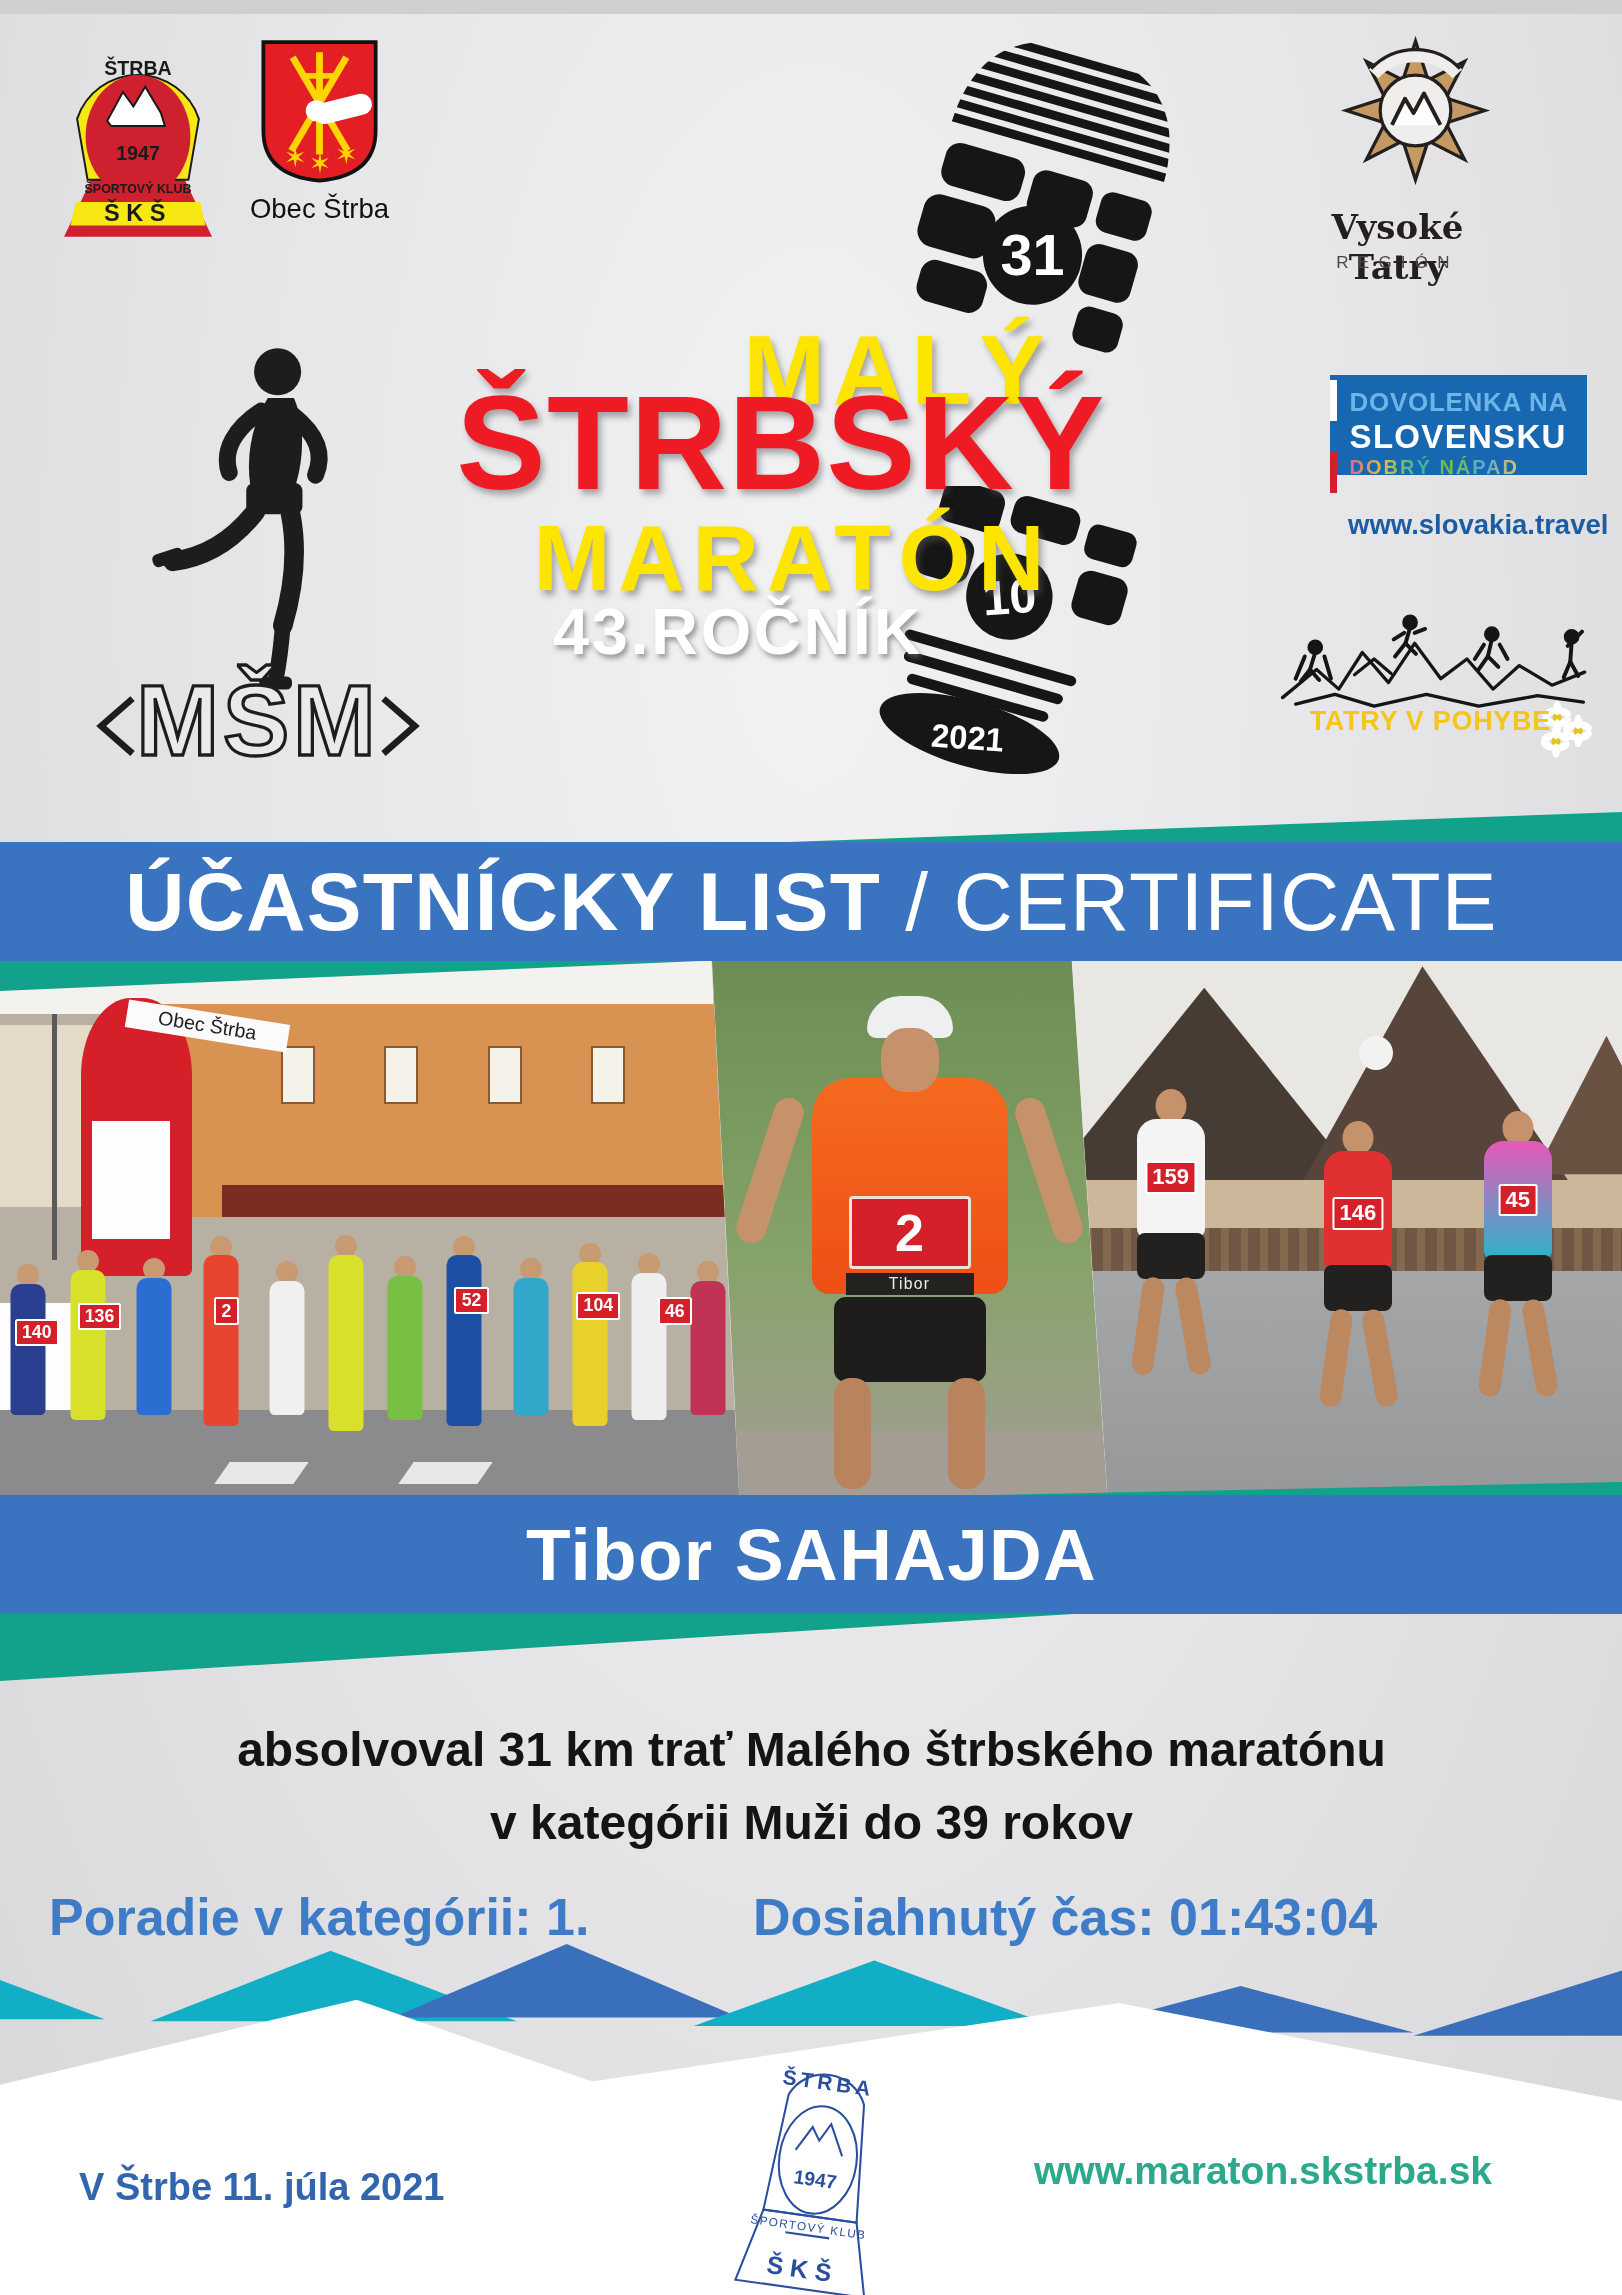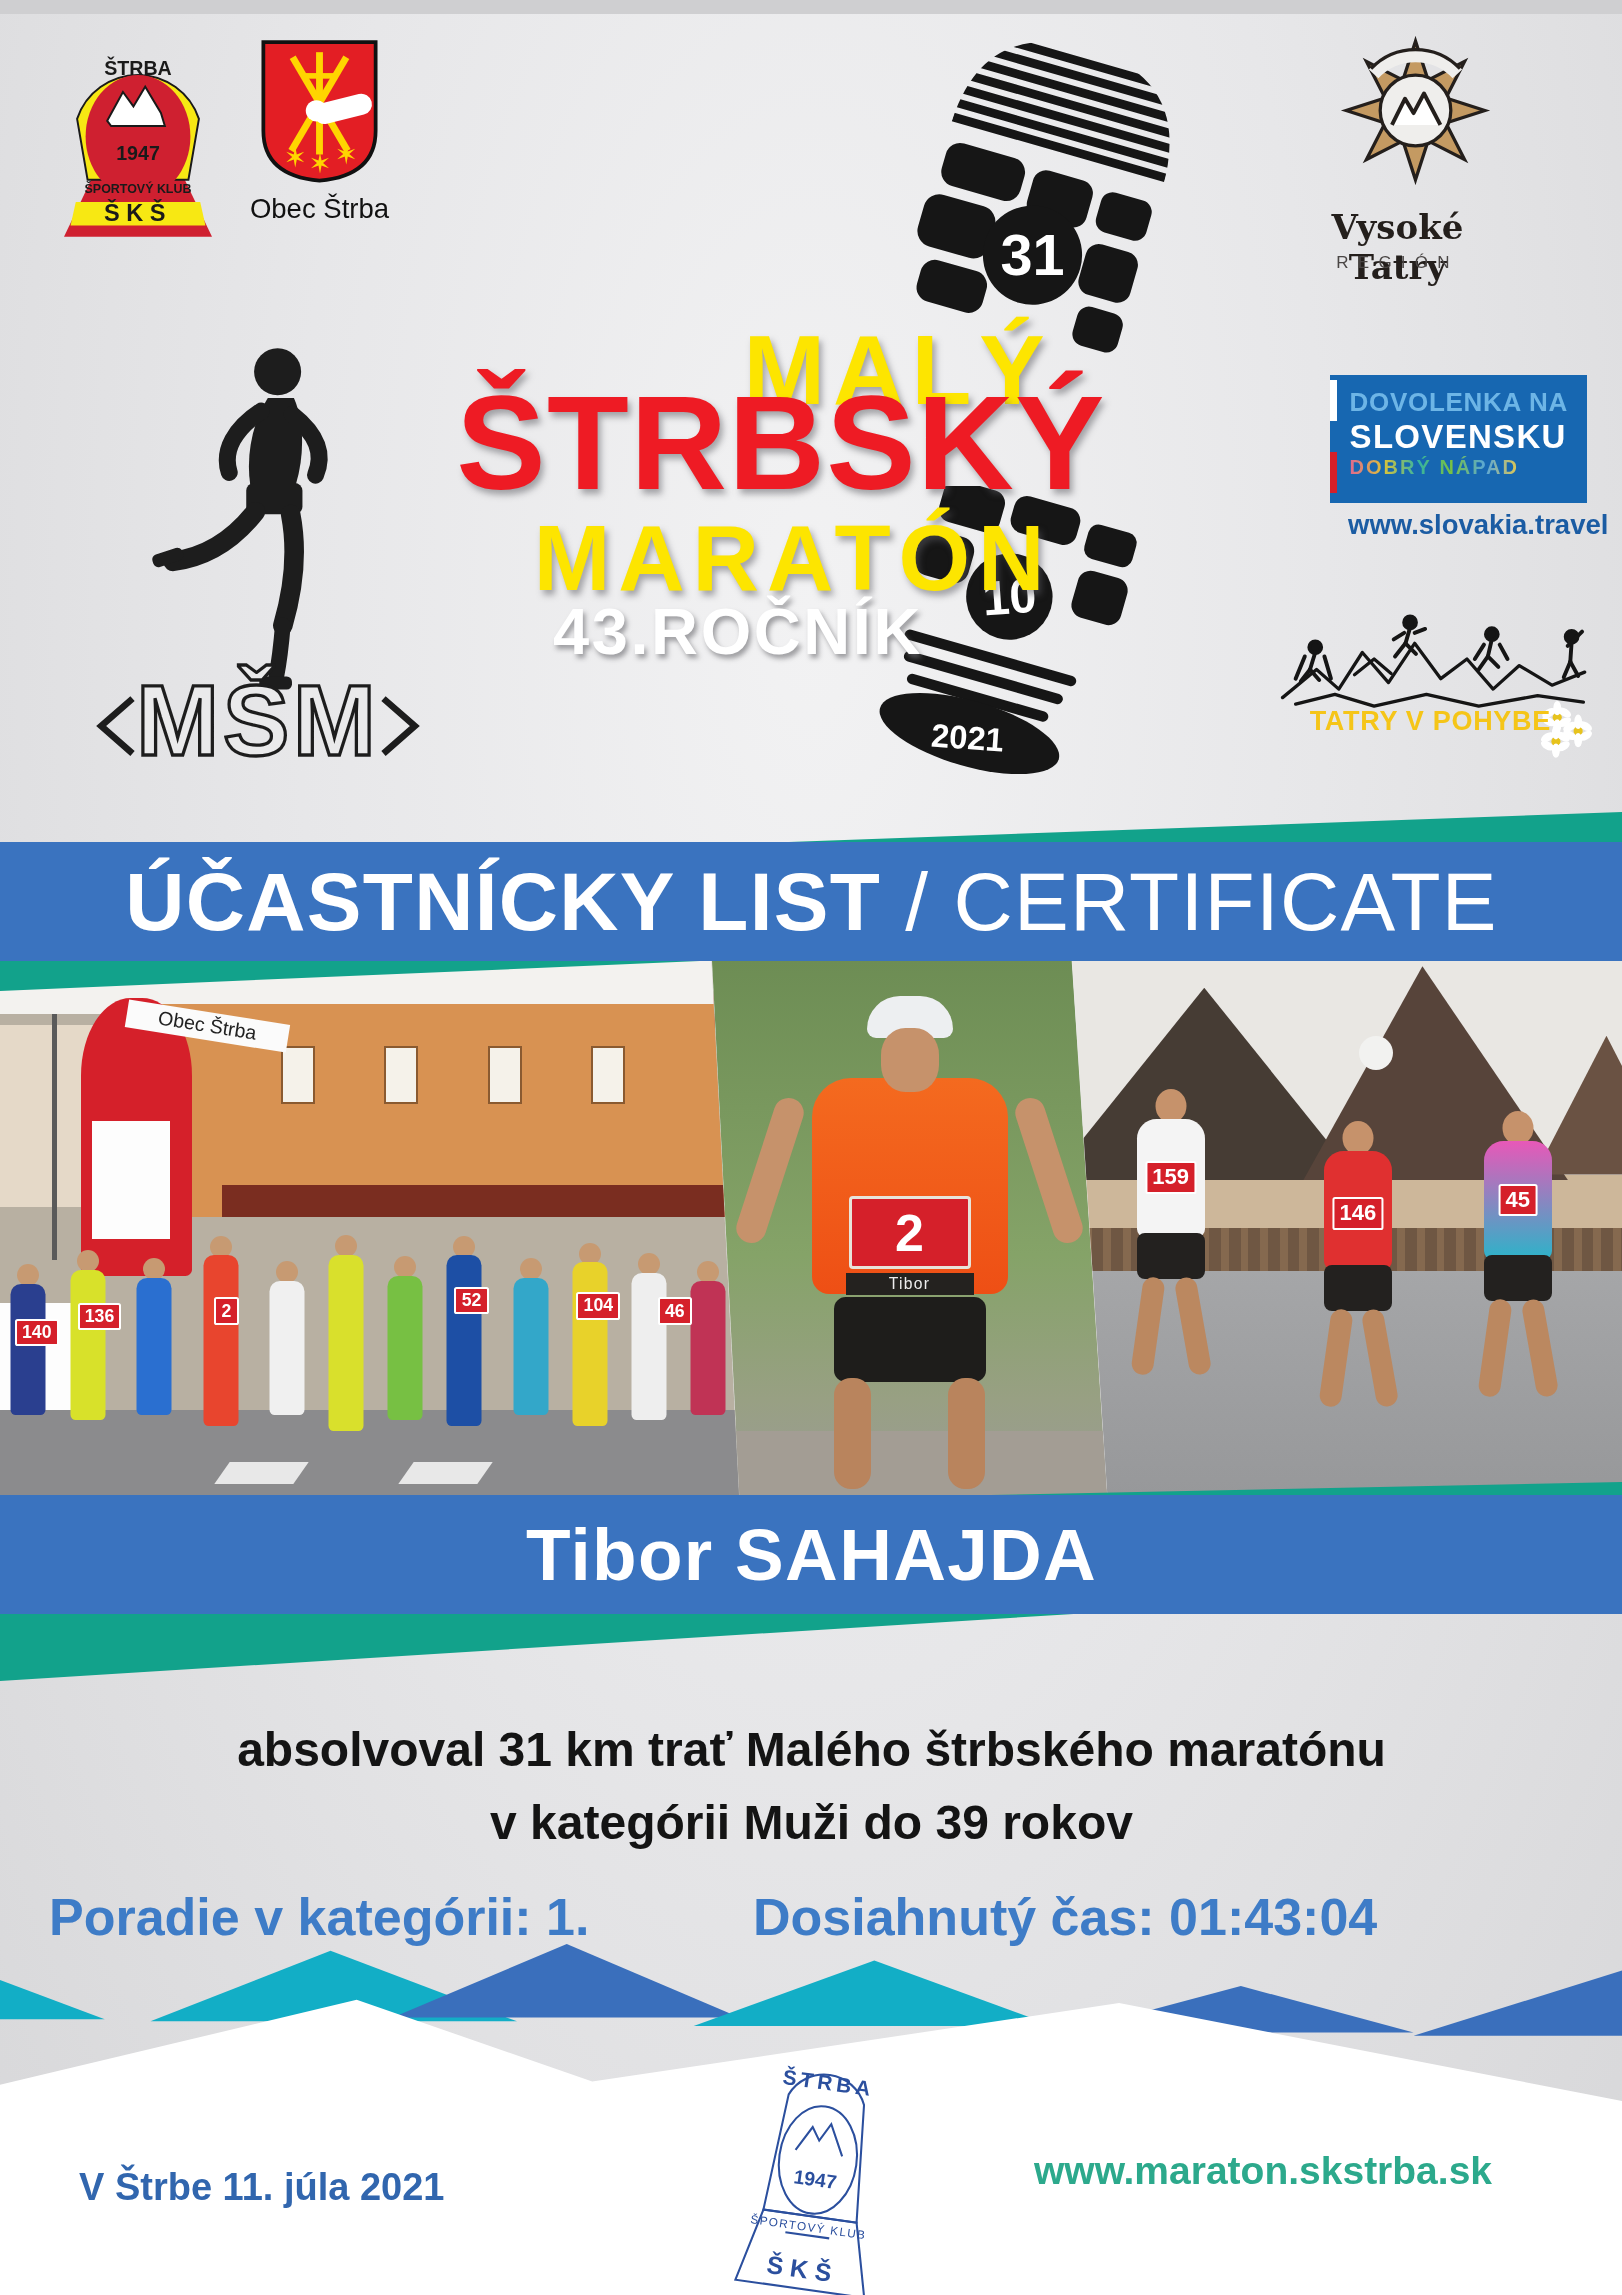--- a/index.html
+++ b/index.html
@@ -13,21 +13,21 @@
   .abs{position:absolute;}
 
   
   .sks-logo{left:56px;top:23px;width:164px;height:196px;}
   .obec{left:254px;top:23px;width:131px;height:196px;text-align:center;}
   .obec-caption{position:absolute;left:-26px;right:-26px;top:156px;font-size:27.5px;color:#111;}
   .vt-logo{left:1283px;top:18.3px;width:229px;height:262px;text-align:center;}
   .vt-name{position:absolute;top:175px;left:0;right:0;font-size:34px;font-weight:bold;color:#241f1c;font-family:"DejaVu Serif", serif;}
   .vt-region{position:absolute;top:221px;left:0;right:0;font-size:17px;letter-spacing:9.2px;color:#4a4645;}
 
-  .dovo{left:1330px;top:361px;width:257px;height:128px;background:#1767b1;padding:11.8px 0 0 19.6px;}
+  .dovo{left:1330px;top:361px;width:257px;height:100px;background:#1767b1;padding:11.8px 0 0 19.6px;}
   .dovo-bar-w{position:absolute;left:0;top:5.2px;width:6.5px;height:41px;background:#fff;}
   .dovo-bar-r{position:absolute;left:0;top:77px;width:6.5px;height:41px;background:#d5202a;}
   .dovo-l1{font-size:26px;font-weight:bold;color:#6db5e6;letter-spacing:0.7px;}
   .dovo-l2{font-size:33px;font-weight:bold;color:#ffffff;letter-spacing:1.3px;}
   .dovo-l3{font-size:20px;font-weight:bold;letter-spacing:2px;
     background:linear-gradient(90deg,#e06a8e,#d9c23a,#35b4a2,#79c143,#5aa7d8,#e6c94c,#35b4a2,#9aa0c8);
     -webkit-background-clip:text;background-clip:text;color:#35b4a2;-webkit-text-fill-color:transparent;}
   .dovo-url{left:1348px;top:495px;width:236px;text-align:center;font-size:27.5px;font-weight:bold;color:#1b5ca3;}
 
   .tvp{left:1276px;top:582px;width:327px;height:164px;}

